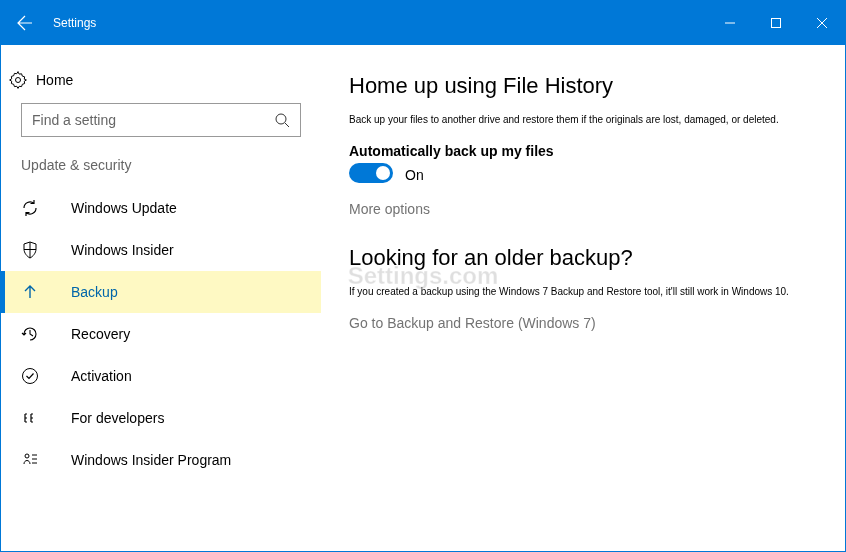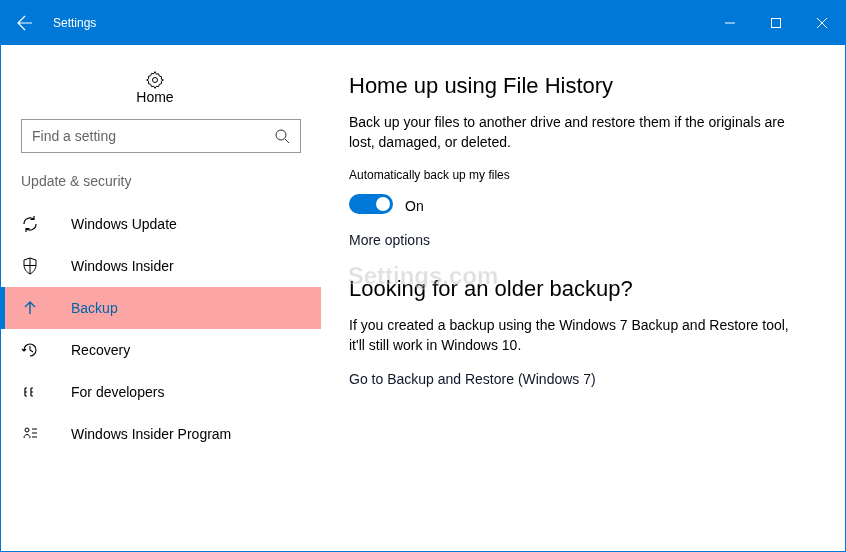--- a/index.html
+++ b/index.html
@@ -4,40 +4,40 @@
   <style>
     * { margin: 0; padding: 0; box-sizing: border-box; }
     body { font-family: "Segoe UI", -apple-system, sans-serif; font-size: 14px; color: #000; background: #fff; width: 846px; height: 552px; overflow: hidden; border: 1px solid #0078d7; }
     .titlebar { background: #0078d7; height: 44px; display: flex; align-items: center; color: #fff; }
     .titlebar-back { width: 48px; height: 32px; display: flex; align-items: center; justify-content: center; cursor: pointer; }
     .titlebar-title { flex: 1; font-size: 12px; padding-left: 4px; }
     .titlebar-controls { display: flex; }
     .titlebar-btn { width: 46px; height: 32px; display: flex; align-items: center; justify-content: center; cursor: pointer; }
     .content { display: flex; height: calc(100% - 32px); }
     .sidebar { width: 320px; padding: 18px 0 0 0; overflow-y: auto; }
-    .home-row { display: flex; align-items: center; padding: 8px 20px 14px 8px; gap: 0; cursor: pointer; flex-direction: column; }
+    .home-row { display: flex; align-items: center; padding: 8px 20px 14px 8px; gap: 9px; cursor: pointer; }
     .home-label { font-size: 14px; }
     .search-box { margin: 0 20px 20px 20px; border: 1px solid #999; height: 34px; display: flex; align-items: center; padding: 0 10px; }
     .search-box input { border: none; outline: none; flex: 1; font-size: 14px; background: transparent; font-family: inherit; }
     .search-box input::placeholder { color: #666; }
     .category-label { color: #666; font-size: 14px; padding: 0 20px 14px 20px; }
     .nav-item { display: flex; align-items: center; gap: 32px; padding: 12px 20px; cursor: pointer; position: relative; }
-    .nav-item.active { background: #fca5a5; }
+    .nav-item.active { background: #fef9c3; }
     .nav-item.active::before { content: ''; position: absolute; left: 0; top: 0; bottom: 0; width: 4px; background: #0078d7; }
     .nav-icon { width: 18px; height: 18px; display: flex; align-items: center; justify-content: center; flex-shrink: 0; }
     .main { flex: 1; padding: 28px 40px 28px 28px; overflow-y: auto; }
     .main h1 { font-size: 22px; font-weight: 400; margin-bottom: 14px; }
     .main h1.second { margin-top: 28px; }
-    .main p { font-size: 14px; line-height: 1.4; margin-bottom: 16px; }
-    .toggle-label { font-size: 12px; margin-bottom: 12px; }
+    .main p { font-size: 10px; line-height: 1.4; margin-bottom: 16px; }
+    .toggle-label { font-size: 14px; margin-bottom: 4px; font-weight: bold; }
     .toggle-row { display: flex; align-items: flex-end; gap: 12px; margin-bottom: 18px; }
     .toggle { width: 44px; height: 20px; background: #0078d7; border-radius: 10px; position: relative; cursor: pointer; }
     .toggle::after { content: ''; position: absolute; right: 3px; top: 3px; width: 14px; height: 14px; background: #fff; border-radius: 50%; }
     .toggle-state { font-size: 14px; }
-    .link { color: #0f172a; cursor: pointer; font-size: 14px; display: inline-block; }
+    .link { color: #737373; cursor: pointer; font-size: 14px; display: inline-block; }
     .watermark { position: absolute; left: 50%; top: 50%; transform: translate(-50%, -50%); font-size: 24px; font-weight: bold; color: rgba(128,128,128,0.25); pointer-events: none; -webkit-text-stroke: 1px rgba(255,255,255,0.4); z-index: 100; }
     svg { display: block; }
   </style>
 </head>
 <body>
 
 <div class="titlebar">
   <div class="titlebar-back">
     <svg width="16" height="16" viewBox="0 0 16 16">
         <path d="M8 1 L1 8 L8 15 M1 8 L15 8" stroke="#fff" stroke-width="1.2" fill="none"></path>
@@ -112,20 +112,29 @@
       <span class="nav-icon">
         <svg width="18" height="18" viewBox="0 0 18 18">
             <path d="M3 9a6 6 0 116 6 M1 8 L3 10 L5 8 M9 5v4l3 2" stroke="#000" stroke-width="1.1" fill="none"></path>
           </svg>
       </span>
       <span>Recovery</span>
     </div>
     <div class="nav-item">
       <span class="nav-icon">
         <svg width="18" height="18" viewBox="0 0 18 18">
+            <circle cx="9" cy="9" r="7.5" stroke="#000" stroke-width="1" fill="none"></circle>
+            <path d="M5.5 9 L8 11.5 L12.5 6.5" stroke="#000" stroke-width="1.2" fill="none"></path>
+          </svg>
+      </span>
+      <span>Activation</span>
+    </div>
+    <div class="nav-item">
+      <span class="nav-icon">
+        <svg width="18" height="18" viewBox="0 0 18 18">
             <path d="M4 5v8 M4 5h2 M4 9h2 M4 13h2 M10 5v8 M10 5h2 M10 9h2 M10 13h2" stroke="#000" stroke-width="1.2" fill="none"></path>
           </svg>
       </span>
       <span>For developers</span>
     </div>
     <div class="nav-item">
       <span class="nav-icon">
         <svg width="18" height="18" viewBox="0 0 18 18">
             <circle cx="6" cy="5" r="2" stroke="#000" stroke-width="1" fill="none"></circle>
             <path d="M3 13c0-2 1.3-3.5 3-3.5s3 1.5 3 3.5 M11 4h5 M11 8h5 M11 12h5" stroke="#000" stroke-width="1" fill="none"></path>

